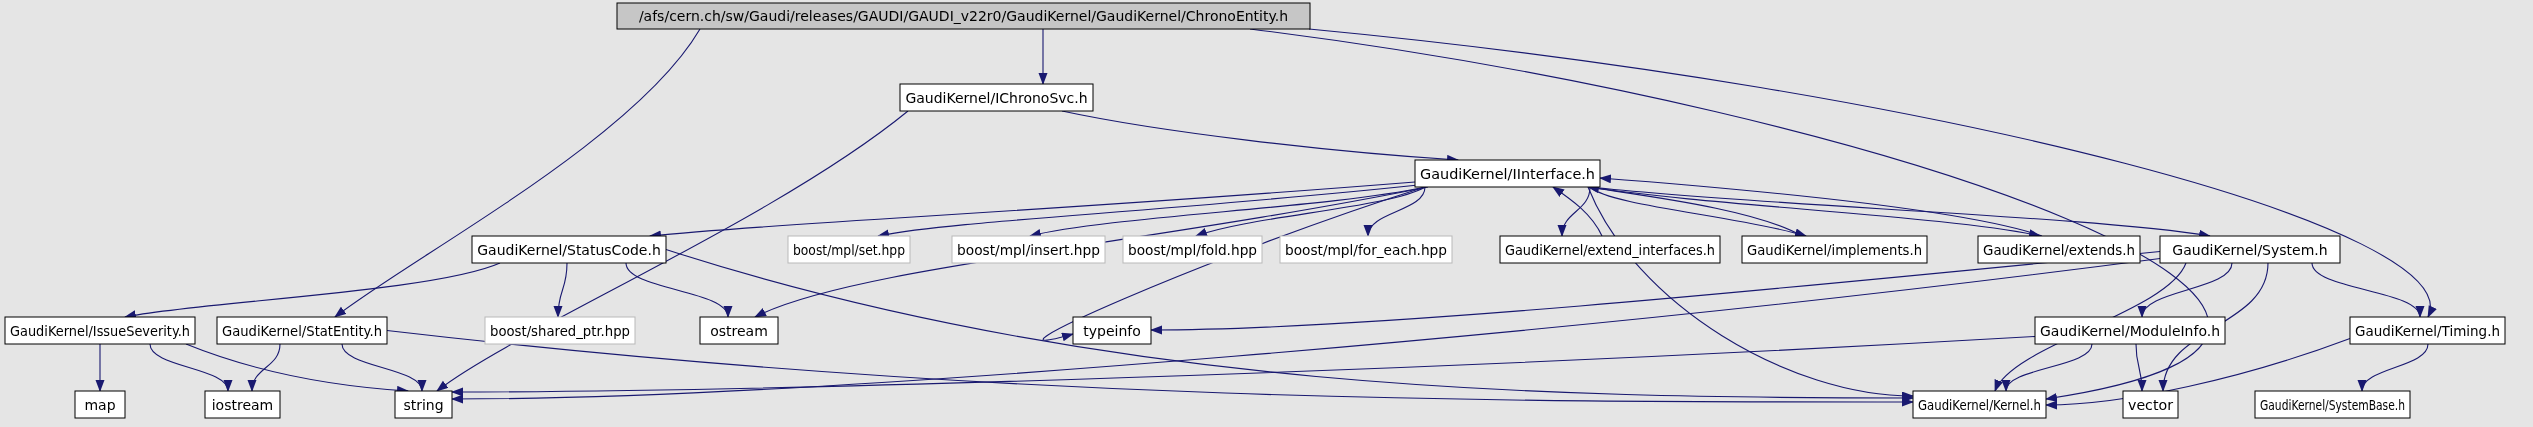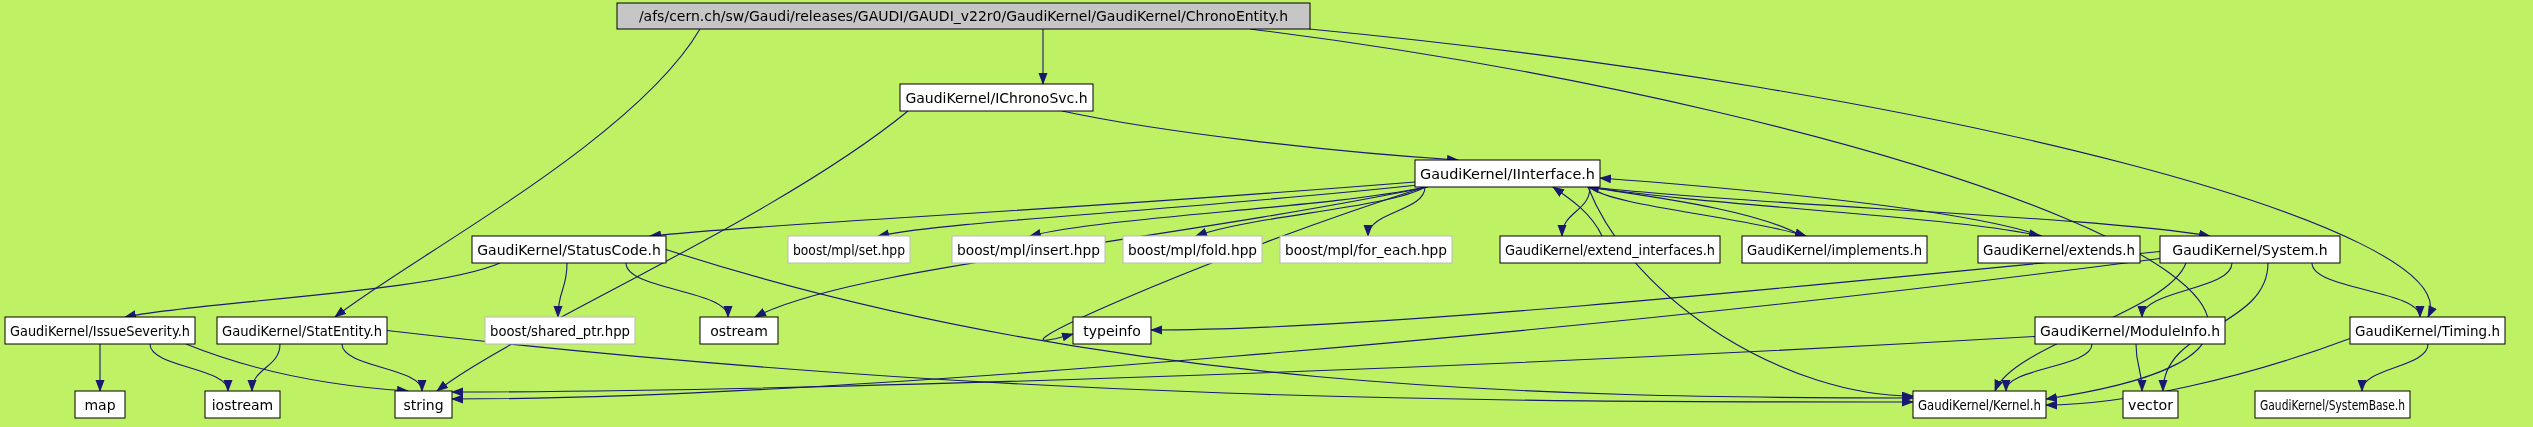--- a/index.html
+++ b/index.html
@@ -1,16 +1,16 @@
 <!DOCTYPE html>
 <html><head>
 <meta charset="utf-8">
 <style>
   html,body{margin:0;padding:0;background:#ffffff;}
-  .canvas{position:relative;width:2533px;height:427px;background:#bef264;overflow:hidden;}
+  .canvas{position:relative;width:2533px;height:427px;background:#e5e5e5;overflow:hidden;}
   svg{display:block;}
   .node-label{font-family:"DejaVu Sans","Liberation Sans",sans-serif;font-size:14px;fill:#000000;}
 </style>
 </head>
 <body>
 
 <div class="canvas">
   <svg id="graph-svg" width="2533" height="427" viewBox="0 0 2533 427">
       <defs>
         <marker id="arrow" markerUnits="userSpaceOnUse" markerWidth="13" markerHeight="10" refX="11" refY="4.5" orient="auto">

